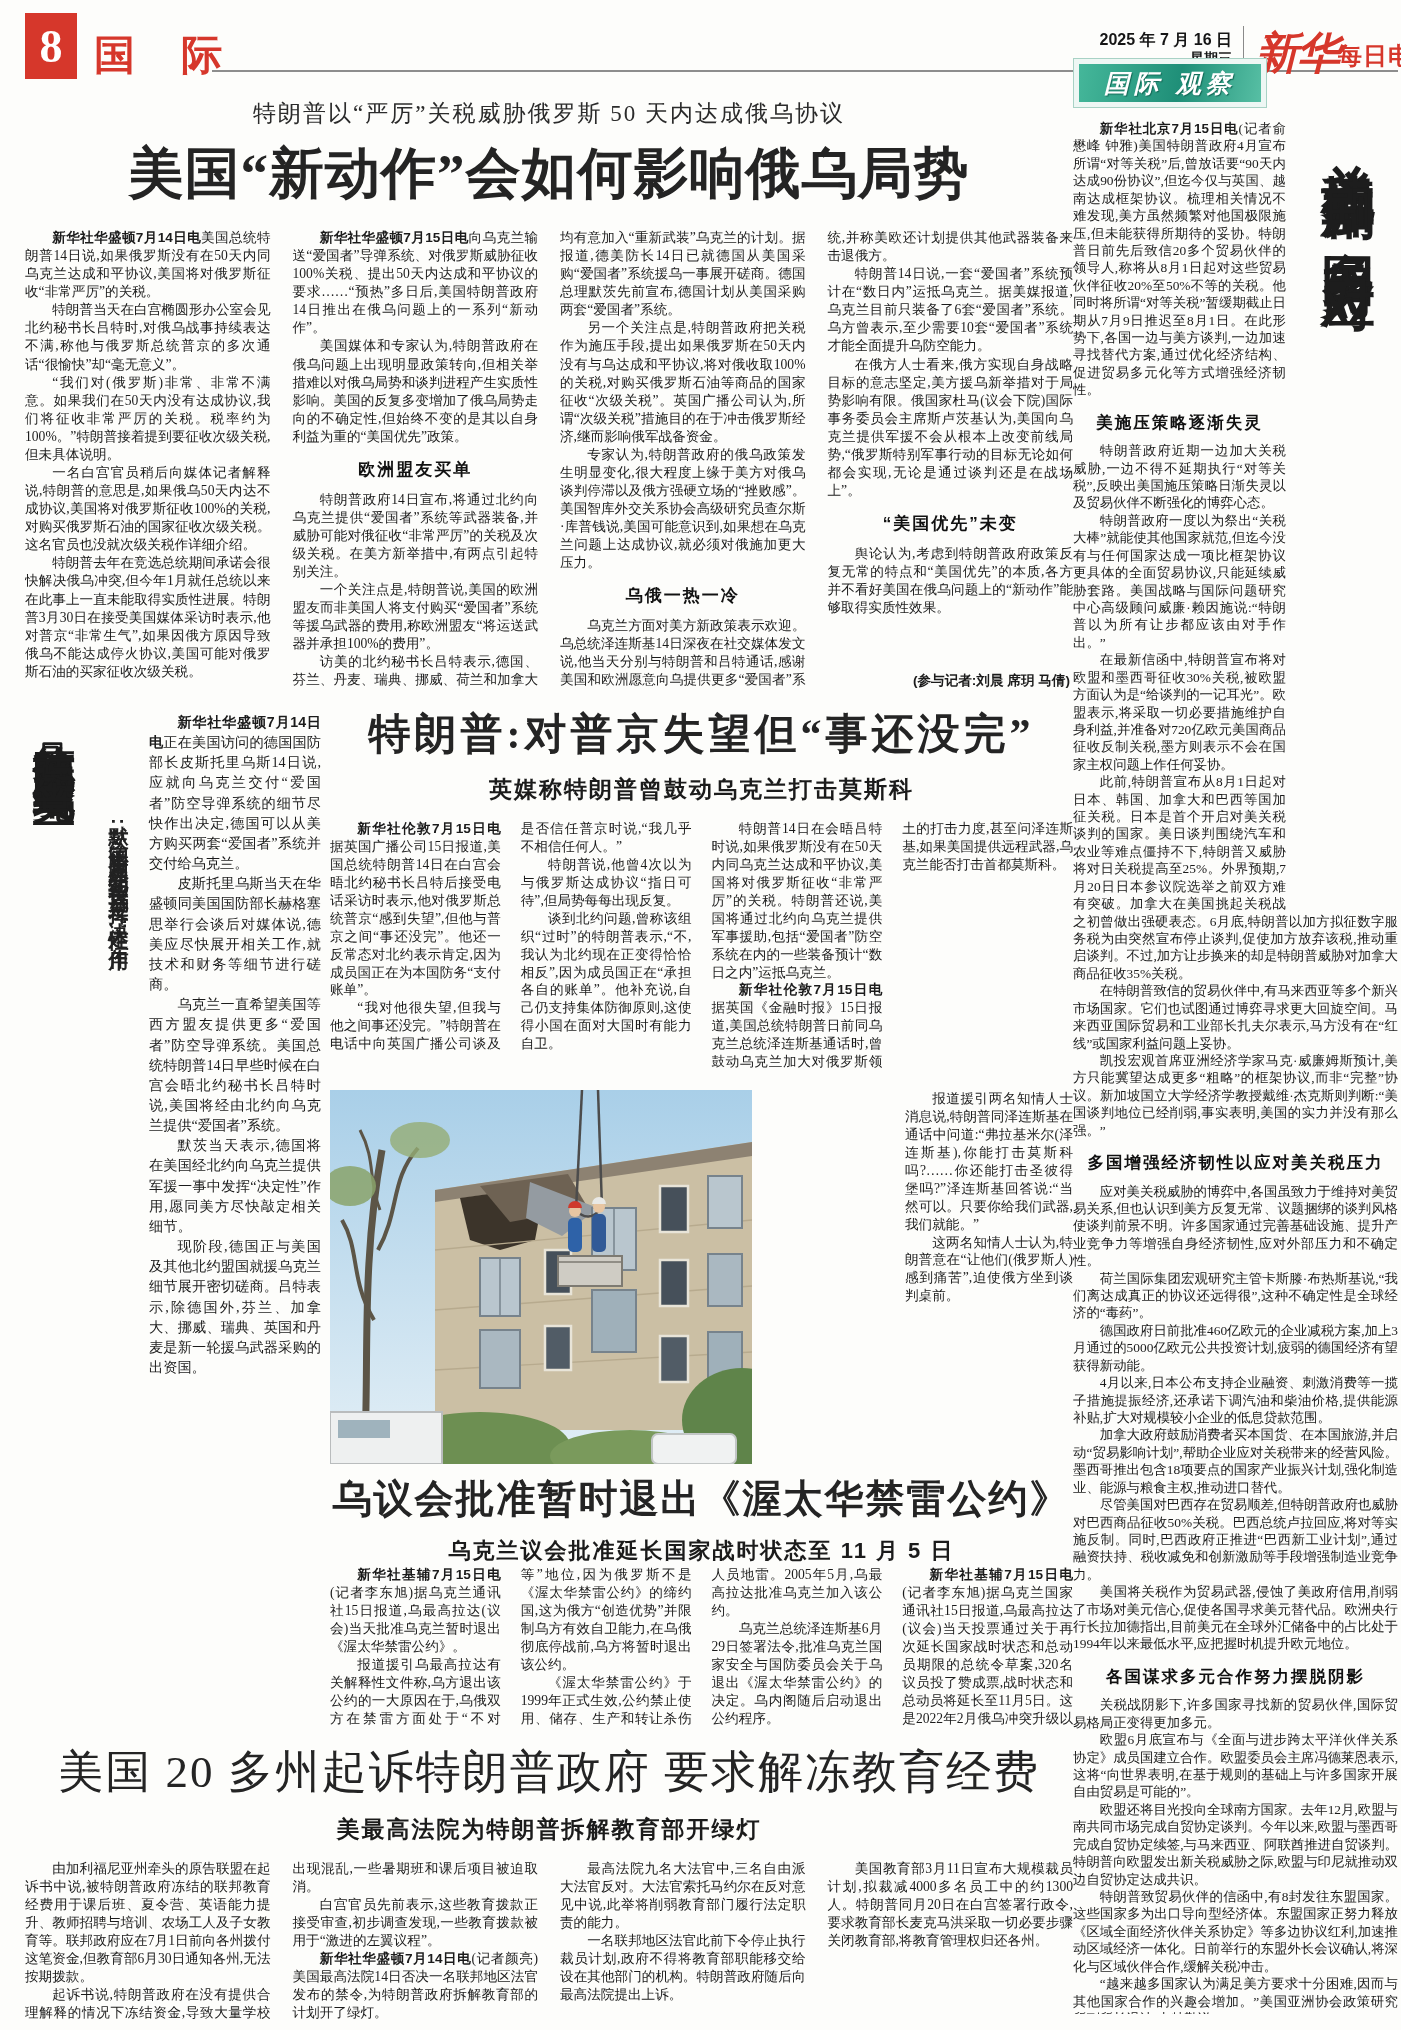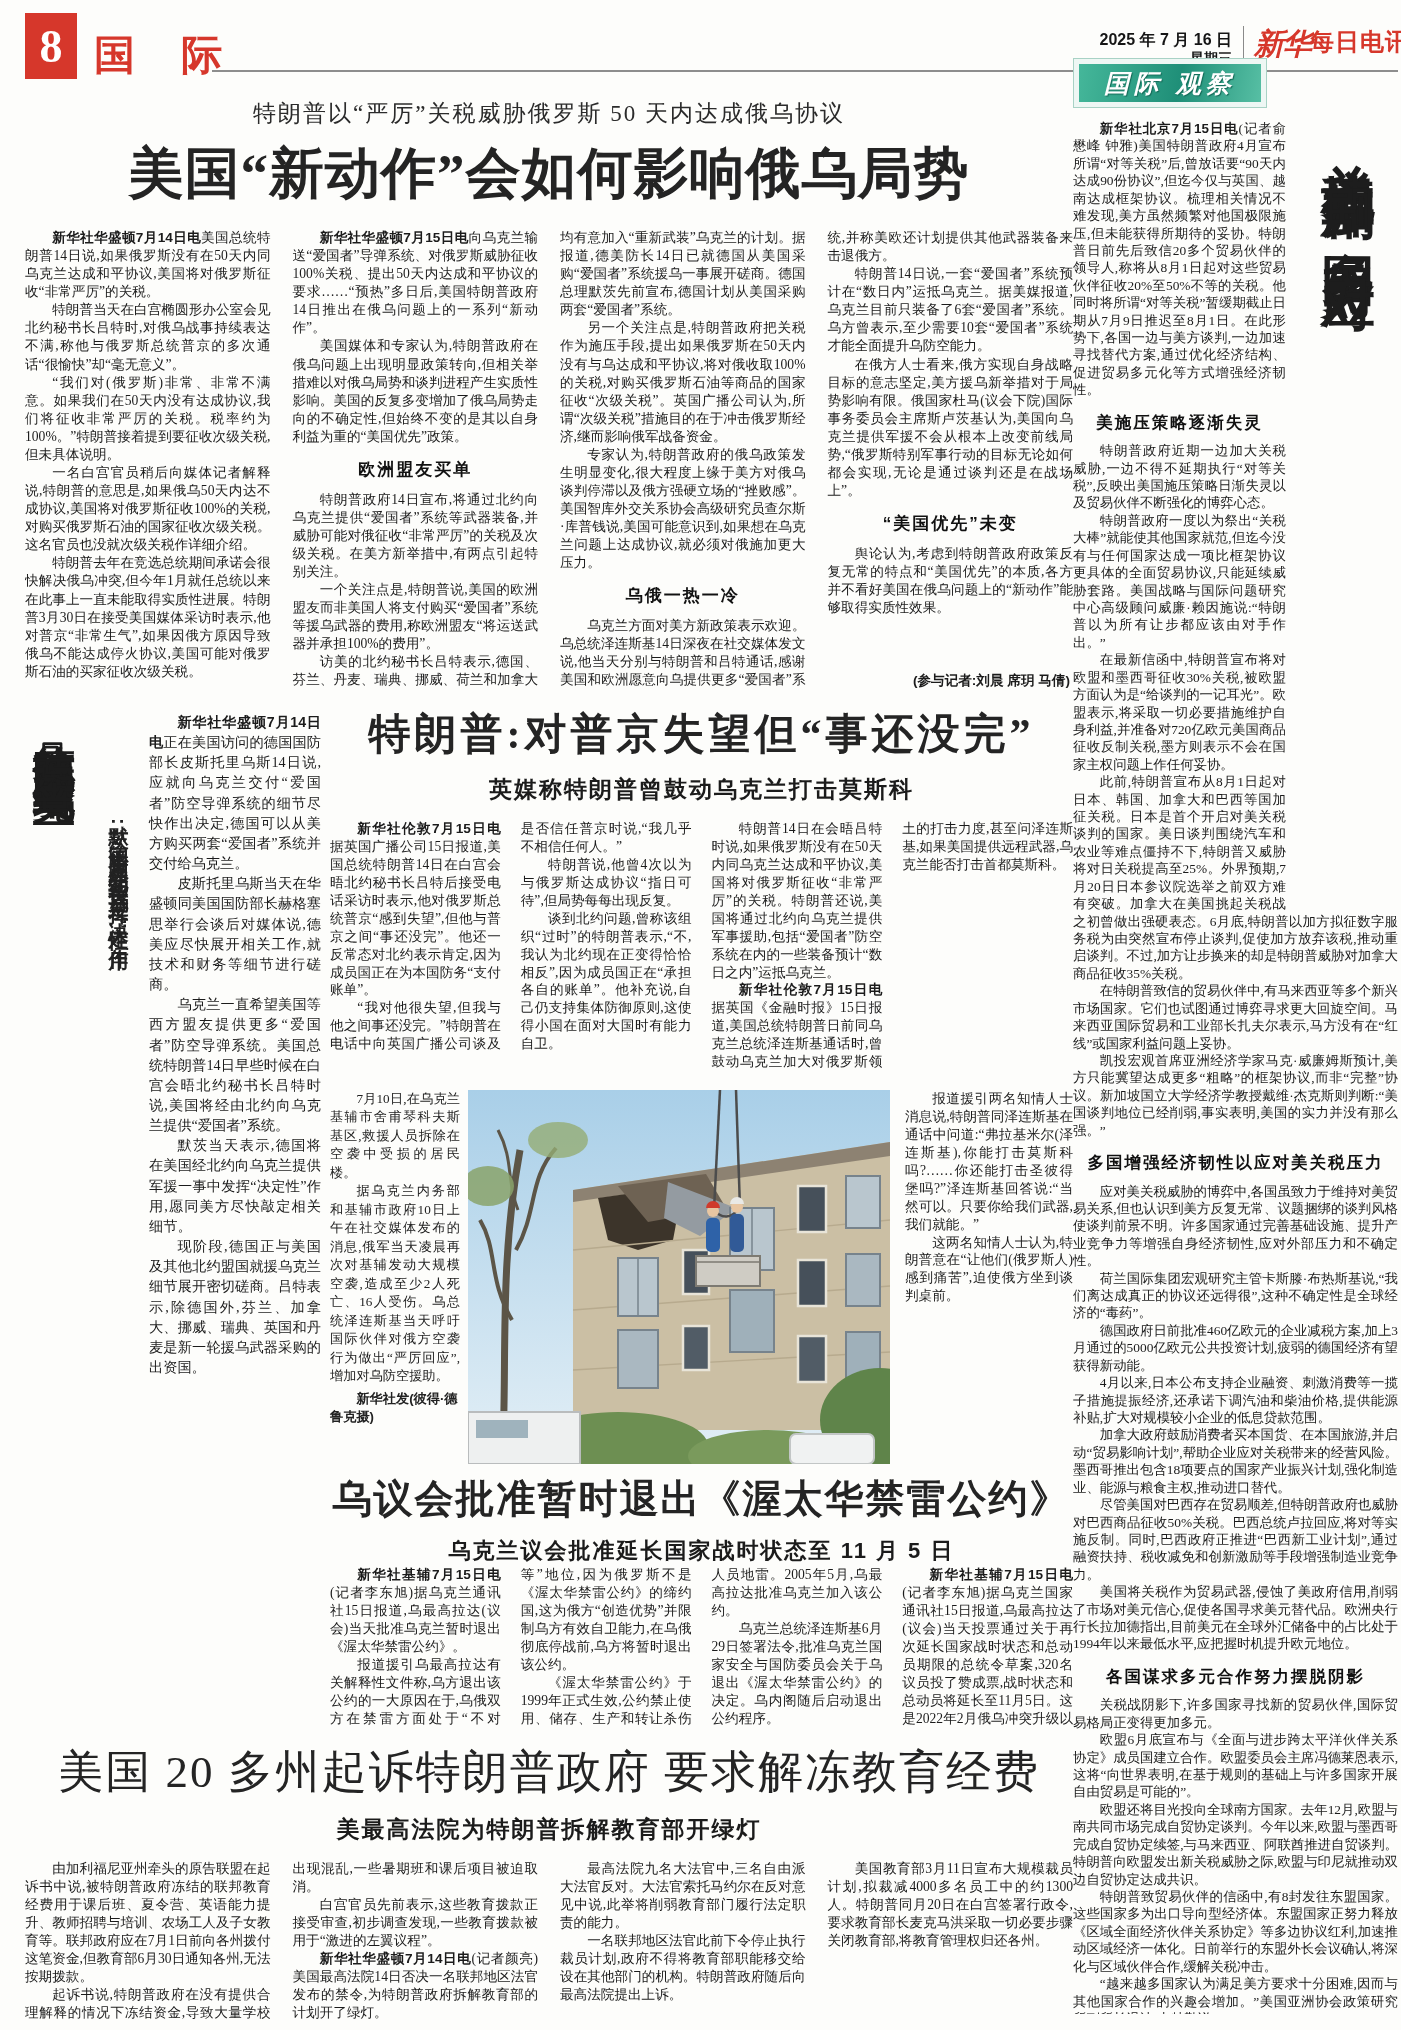--- a/index.html
+++ b/index.html
@@ -16,21 +16,21 @@
   .pagenum{left:25px;top:13px;width:52px;height:66px;background:#d6372b;color:#fff;
            display:flex;align-items:center;justify-content:center;font-size:46px;font-weight:700;}
   .section{left:94px;top:28px;font-size:41px;font-weight:800;color:#d6372b;letter-spacing:18px;}
   .hrule{left:212px;top:70px;width:1186px;height:2px;background:#8d8d8d;}
   .dateblock{left:1098px;top:30px;width:134px;text-align:right;
              font-family:"Liberation Sans","DejaVu Sans",sans-serif;color:#151515;line-height:1.25;}
   .dateblock .d1{font-size:16px;font-weight:700;}
   .dateblock .d2{font-size:14px;font-weight:700;}
   .mastdiv{left:1243px;top:26px;width:1px;height:50px;background:#8a8a8a;}
   .masthead{left:1254px;top:24px;width:146px;color:#d6372b;white-space:nowrap;}
-  .masthead .script{font-size:30px;font-weight:900;font-style:italic;letter-spacing:-2px;}
+  .masthead .script{font-size:44px;font-weight:900;font-style:italic;letter-spacing:-2px;}
   .masthead .rest{font-size:24px;font-weight:900;font-family:"Liberation Sans","DejaVu Sans",sans-serif;
                   letter-spacing:1px;vertical-align:4px;}
 
   
   .main-art{left:25px;top:98px;width:1048px;height:604px;overflow:hidden;}
   .kicker{text-align:center;font-size:23px;letter-spacing:2px;color:#2b2b2b;}
   .headline1{text-align:center;font-size:55px;font-weight:800;letter-spacing:1px;color:#242424;margin-top:8px;}
   .main-body{margin-top:18px;height:470px;overflow:hidden;column-count:4;column-gap:22px;column-fill:auto;
              font-size:13.6px;line-height:1.33;}
   .main-credit{left:760px;top:672px;width:310px;text-align:right;font-size:13.6px;font-weight:700;
@@ -160,25 +160,20 @@
       <p>特朗普14日在会晤吕特时说,如果俄罗斯没有在50天内同乌克兰达成和平协议,美国将对俄罗斯征收“非常严厉”的关税。特朗普还说,美国将通过北约向乌克兰提供军事援助,包括“爱国者”防空系统在内的一些装备预计“数日之内”运抵乌克兰。</p>
       <p><b class="byline">新华社伦敦7月15日电</b>据英国《金融时报》15日报道,美国总统特朗普日前同乌克兰总统泽连斯基通话时,曾鼓动乌克兰加大对俄罗斯领土的打击力度,甚至问泽连斯基,如果美国提供远程武器,乌克兰能否打击首都莫斯科。</p>
     </div>
 </div>
 <div class="abs mid-side">
     <p>报道援引两名知情人士消息说,特朗普同泽连斯基在通话中问道:“弗拉基米尔(泽连斯基),你能打击莫斯科吗?……你还能打击圣彼得堡吗?”泽连斯基回答说:“当然可以。只要你给我们武器,我们就能。”</p>
     <p>这两名知情人士认为,特朗普意在“让他们(俄罗斯人)感到痛苦”,迫使俄方坐到谈判桌前。</p>
   </div>
 
 <div class="abs photo-block">
-  <div class="capcol">
-    <p>7月10日,在乌克兰基辅市舍甫琴科夫斯基区,救援人员拆除在空袭中受损的居民楼。</p>
-    <p>据乌克兰内务部和基辅市政府10日上午在社交媒体发布的消息,俄军当天凌晨再次对基辅发动大规模空袭,造成至少2人死亡、16人受伤。乌总统泽连斯基当天呼吁国际伙伴对俄方空袭行为做出“严厉回应”,增加对乌防空援助。</p>
-    <div class="credit">新华社发(彼得·德鲁克摄)</div>
-  </div>
   <svg class="photo" viewBox="0 0 422 374" aria-label="damaged residential building with rescue workers">
     <defs>
       <linearGradient id="sky" x1="0" y1="0" x2="0" y2="1">
         <stop offset="0" stop-color="#a9cfe8"></stop>
           <stop offset="1" stop-color="#e3eff6"></stop>
       </linearGradient>
     </defs>
     <rect width="422" height="374" fill="url(#sky)"></rect>
 
     <polygon points="105,100 422,52 422,340 105,340" fill="#cbbfa4"></polygon>

